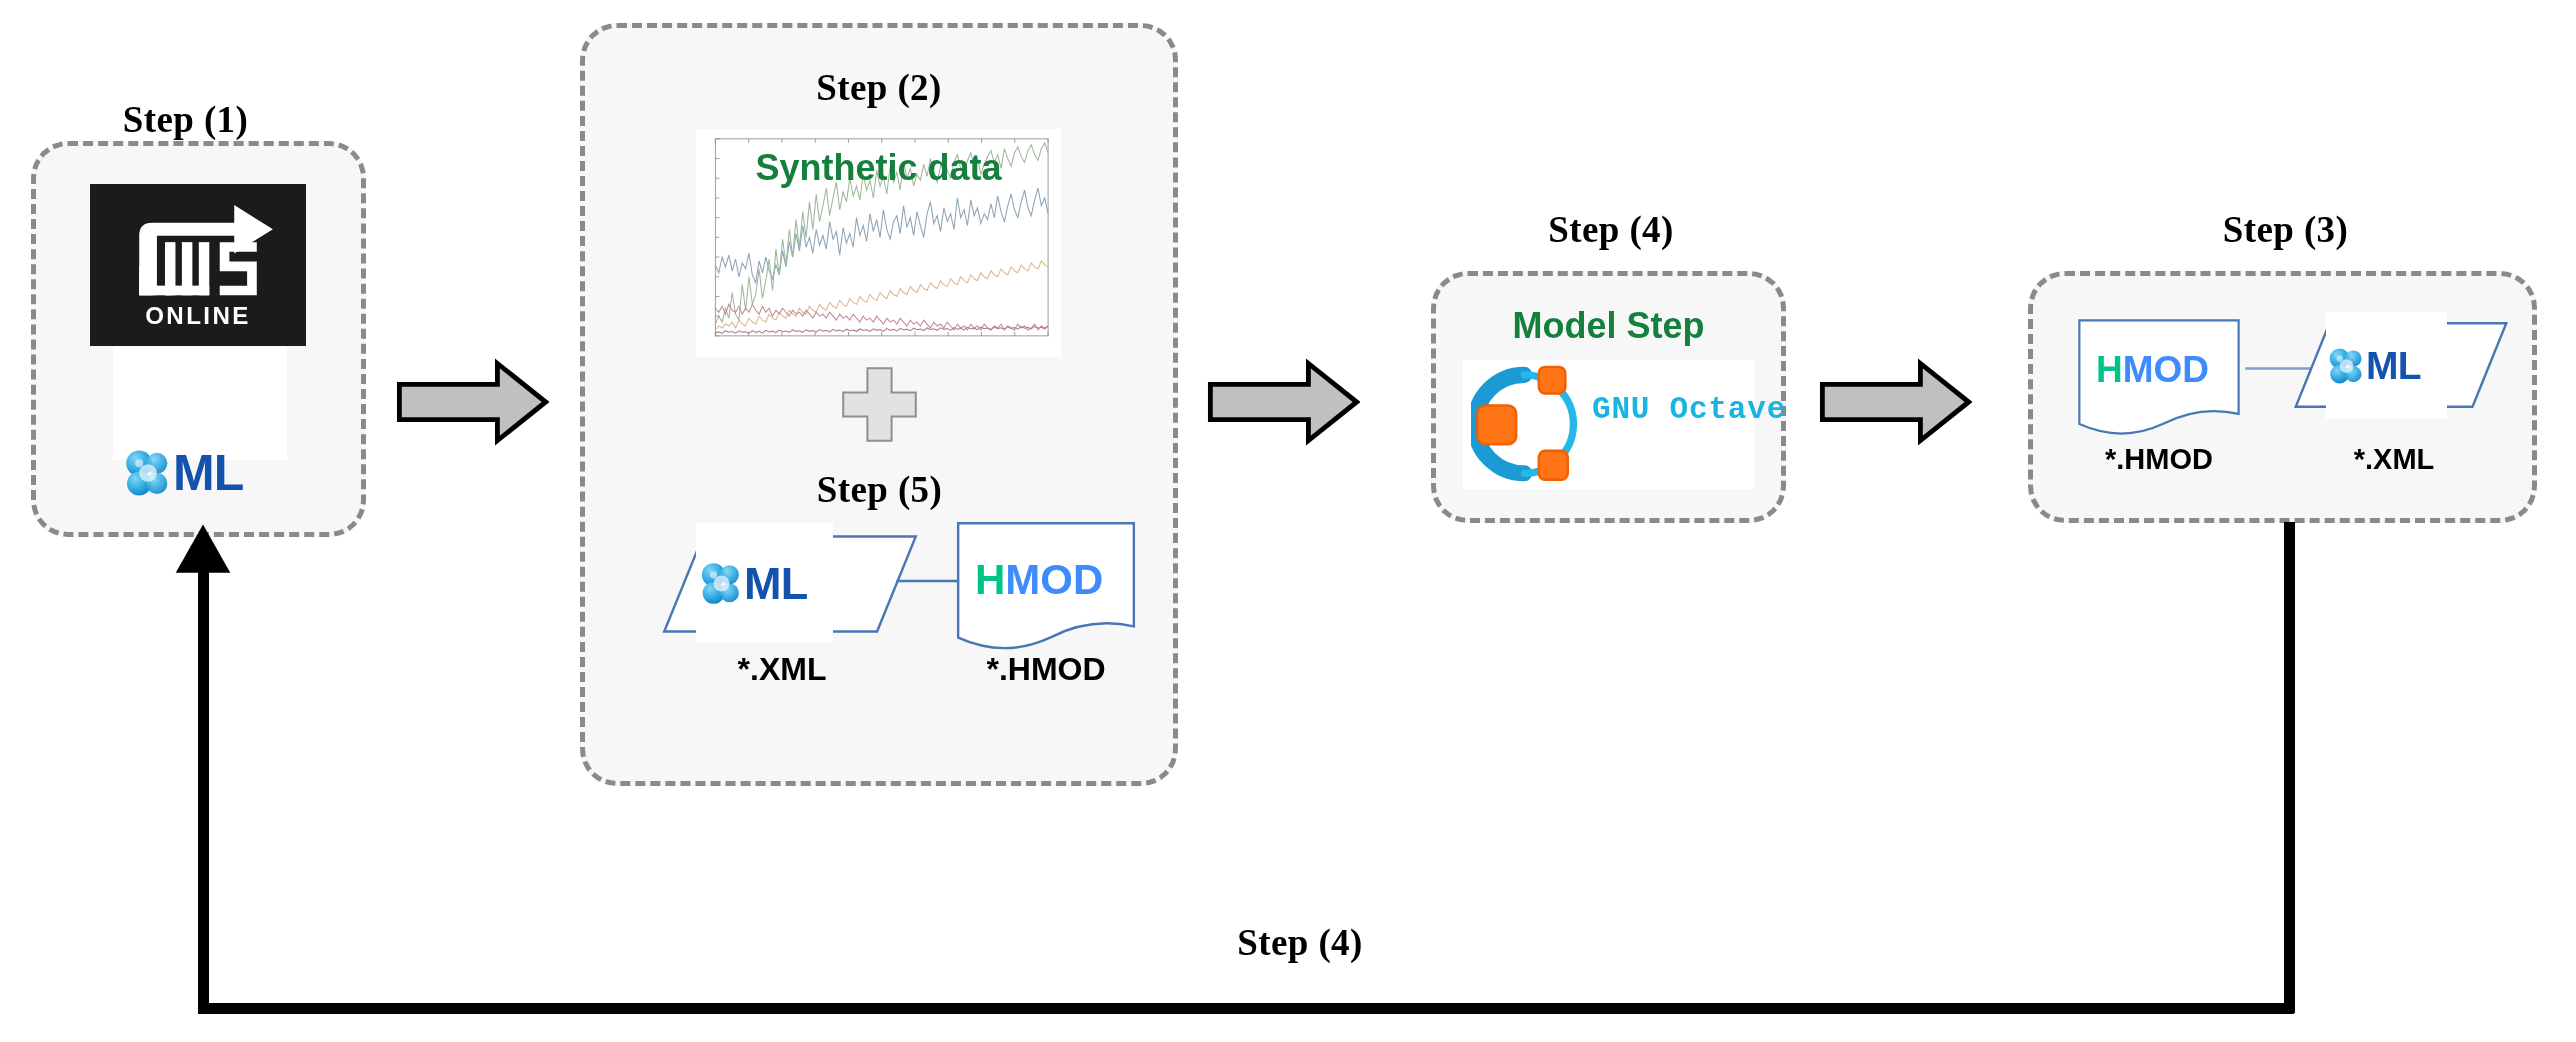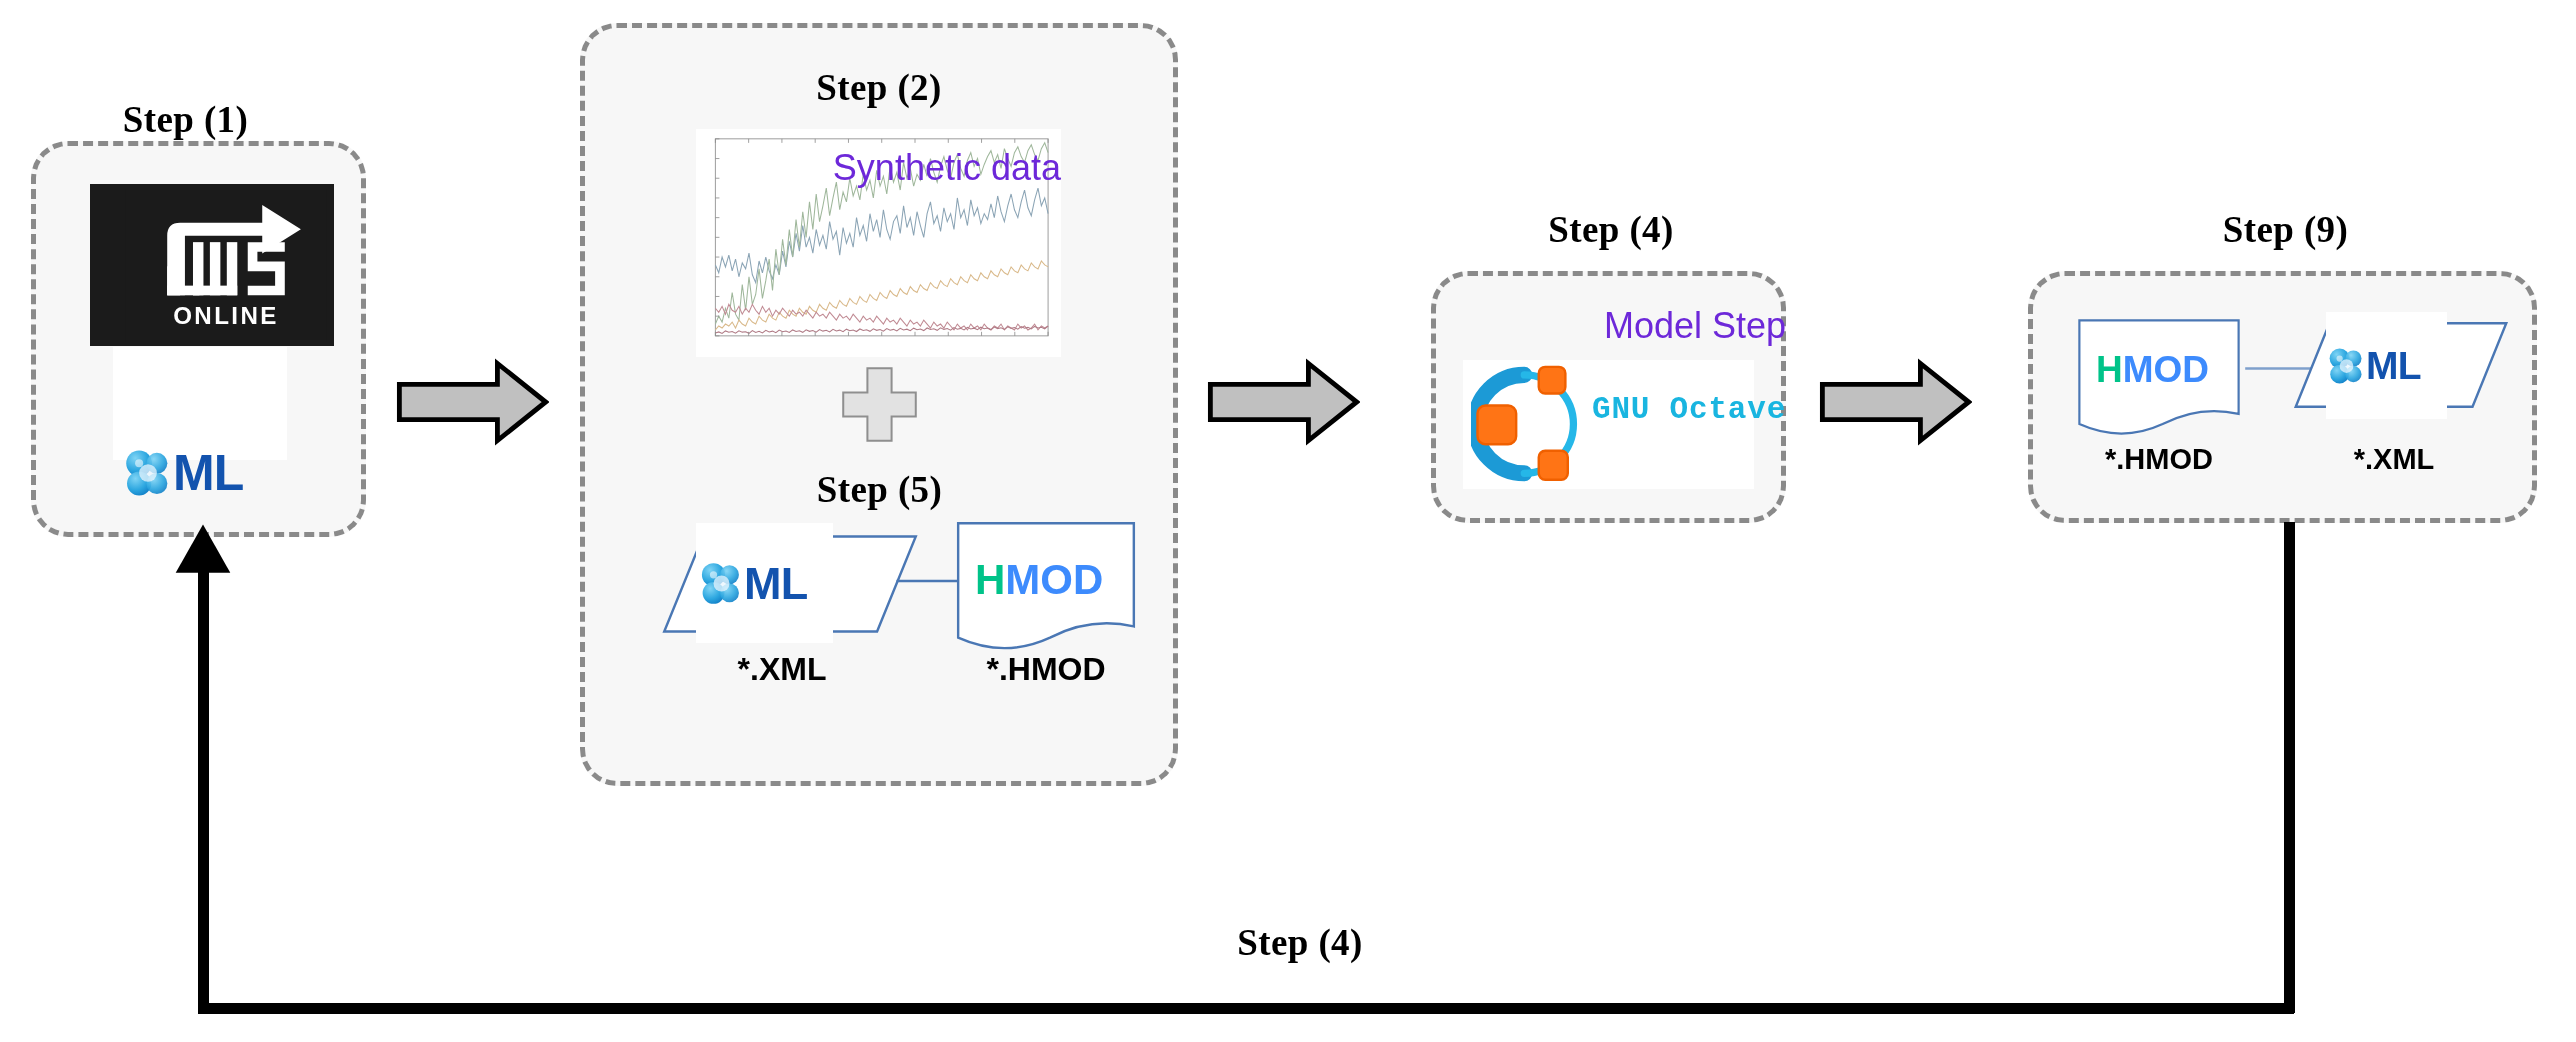--- a/index.html
+++ b/index.html
@@ -35,21 +35,21 @@
   
   .plussign{position:absolute;}
 
   
   .whitepanel{position:absolute;background:#ffffff;}
 
   
   .jws-logo{
     position:absolute;
     background:#1b1b1b;
-    display:flex;align-items:center;justify-content:center;padding-left:28px;
+    display:flex;align-items:center;justify-content:center;
   }
 
   
   .sbml{
     position:absolute;
     display:flex;align-items:center;
     font-family:"Liberation Sans",sans-serif;
     font-weight:bold;
     color:#1f5fbf;
     white-space:nowrap;
@@ -74,24 +74,24 @@
     font-weight:bold;
     color:#000;
     white-space:nowrap;
     text-align:center;
   }
 
   
   .inner-head{
     position:absolute;
     font-family:"Liberation Sans",sans-serif;
-    font-weight:normal;
-    color:#6d28d9;
-    white-space:nowrap;
-    text-align:right;
+    font-weight:bold;
+    color:#15803d;
+    white-space:nowrap;
+    text-align:center;
   }
 
   
   .octave-word{
     position:absolute;
     font-family:"Liberation Mono",monospace;
     font-weight:bold;
     color:#19b5e0;
     white-space:nowrap;
     letter-spacing:0.8px;
@@ -275,21 +275,21 @@
 
   <path d="M66 16 A58 58 0 0 1 66 138" fill="none" stroke="#25b7e8" stroke-width="9" stroke-linecap="round"></path>
 
   <rect x="8" y="54" width="48" height="48" rx="10" fill="#ff7415" stroke="#f06000" stroke-width="3"></rect>
   <rect x="84" y="6" width="33" height="33" rx="8" fill="#ff7415" stroke="#f06000" stroke-width="3"></rect>
   <rect x="84" y="110" width="36" height="36" rx="8" fill="#ff7415" stroke="#f06000" stroke-width="3"></rect>
 </svg>
 
 <div class="octave-word" style="left:1592px;top:392px;font-size:31px;">GNU Octave</div>
 
-<div class="step-label" style="left:2027px;top:208px;width:517px;">Step (9)</div>
+<div class="step-label" style="left:2027px;top:208px;width:517px;">Step (3)</div>
 
 <div class="dashbox" style="left:2028px;top:271px;width:509px;height:252px;"></div>
 
 <svg class="abs" style="left:2075px;top:315px;" width="168" height="129" viewBox="0 0 230 170">
   <path d="M6 4 L224 4 L224 132 Q170 120 120 146 Q64 172 6 146 Z" fill="#ffffff" stroke="#4a77b4" stroke-width="3"></path>
 </svg>
 <div class="hmodtext" style="left:2096px;top:349px;font-size:37px;">
   <span class="h">H</span>
     <span class="mod">MOD</span>
 </div>

